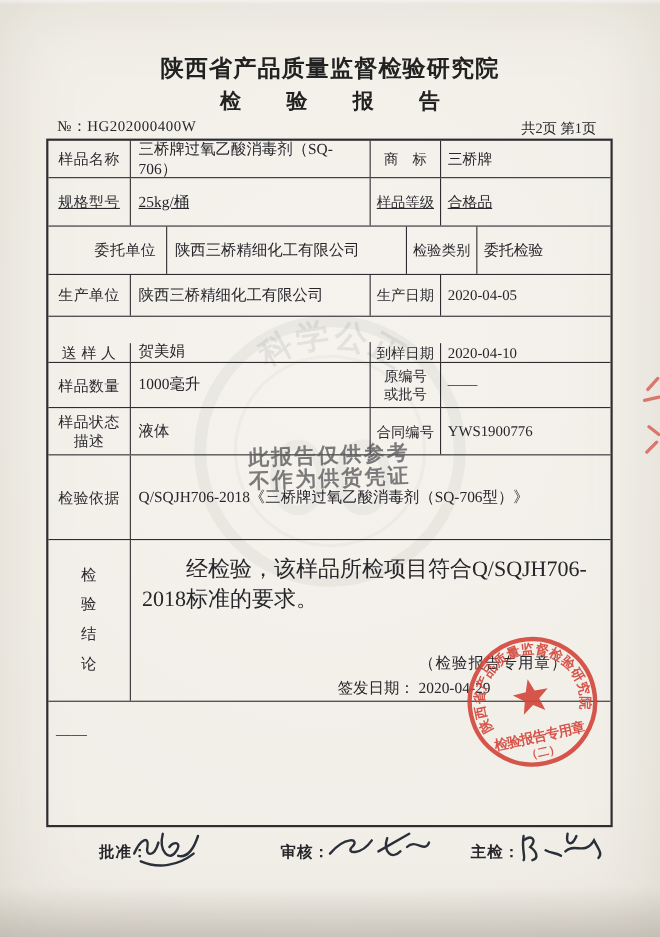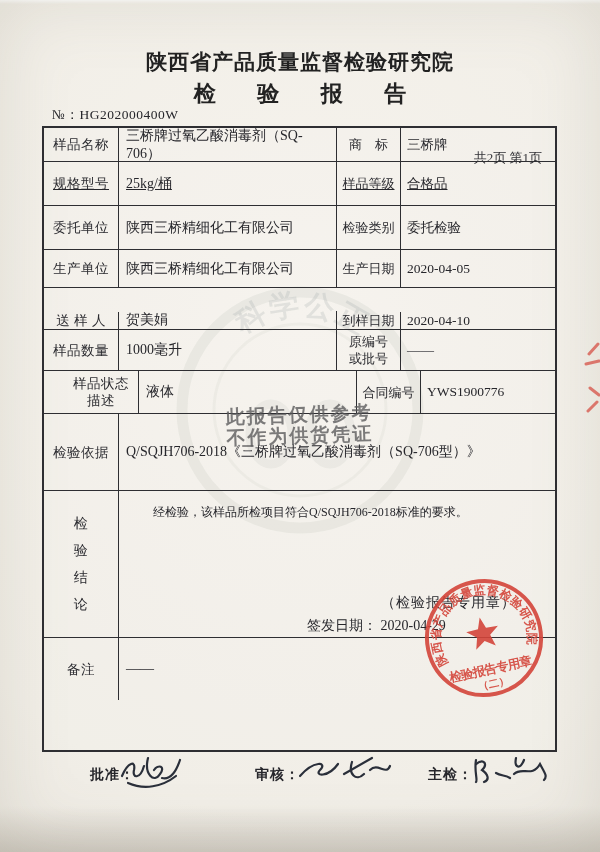--- a/index.html
+++ b/index.html
@@ -21,45 +21,45 @@
   }
   .abs{position:absolute;}
   
   .title{
     left:0;right:0;top:48px;text-align:center;
     font-family:"Liberation Sans","DejaVu Sans",sans-serif;
     font-weight:bold;font-size:21px;letter-spacing:1px;color:#222;
   }
   .subtitle{
     left:0;right:0;top:79px;text-align:center;
-    font-family:Liberation Serif, serif;
-    font-weight:bold;font-size:22px;letter-spacing:18px;text-indent:18px;color:#222;
+    font-family:Liberation Sans, sans-serif;
+    font-weight:bold;font-size:19px;letter-spacing:18px;text-indent:18px;color:#222;
   }
   .meta-left{left:52px;top:106px;font-size:13.5px;letter-spacing:.5px;}
-  .meta-right{right:58px;top:108px;font-size:13px;margin-top:41px;}
+  .meta-right{right:58px;top:108px;font-size:13px;}
   
   .report-table{
     left:42px;top:126px;width:515px;height:626px;
     border:2px solid var(--line);box-sizing:border-box;
     display:flex;flex-direction:column;background:rgba(255,255,255,.06);
   }
   .trow{display:flex;box-sizing:border-box;border-bottom:1px solid var(--line);}
   .trow.last{border-bottom:none;}
   .cell{box-sizing:border-box;display:flex;align-items:center;min-width:0;}
   .lab{flex:0 0 75px;justify-content:center;text-align:center;
        font-size:13.5px;letter-spacing:.5px;white-space:pre-line;line-height:17px;
        border-right:1px solid var(--line);color:#2b2b30;}
   .val{flex:0 0 218px;padding-left:7px;font-size:14px;border-right:1px solid var(--line);}
   .lab2{flex:0 0 64px;justify-content:center;text-align:center;
         font-size:13px;white-space:pre-line;line-height:17px;
         border-right:1px solid var(--line);color:#2b2b30;}
   .val2{flex:1;padding-left:6px;font-size:13.5px;}
   .valwide{flex:1;padding-left:7px;font-size:14px;}
   .conc-cell{flex:1;position:relative;}
-  .conc-text{position:absolute;left:10px;right:10px;top:13px;text-indent:2em;font-size:12px;}
+  .conc-text{position:absolute;left:10px;right:10px;top:13px;text-indent:2em;font-size:20px;}
   .seal-caption{position:absolute;left:262px;top:103px;font-size:14px;letter-spacing:1px;}
   .issue-date{position:absolute;left:188px;top:126px;font-size:14px;}
   .vlabel{width:1.2em;word-break:break-all;line-height:27px;font-size:14px;
           display:inline-block;text-align:center;}
   
   .watermark{
     left:226px;top:404px;transform:rotate(-2deg);
     color:rgba(88,88,90,.78);font-size:19px;font-weight:bold;
     letter-spacing:2px;line-height:21px;white-space:pre-line;text-align:left;
   }
@@ -102,21 +102,21 @@
       <div class="cell val">三桥牌过氧乙酸消毒剂（SQ-706）</div>
       <div class="cell lab2">商　标</div>
       <div class="cell val2">三桥牌</div>
     </div>
     <div class="trow" style="height:44px;text-decoration:underline;">
       <div class="cell lab">规格型号</div>
       <div class="cell val">25kg/桶</div>
       <div class="cell lab2">样品等级</div>
       <div class="cell val2">合格品</div>
     </div>
-    <div class="trow" style="height:44px;">
+    <div class="trow" style="height:44px;padding-left:33px;">
       <div class="cell lab">委托单位</div>
       <div class="cell val">陕西三桥精细化工有限公司</div>
       <div class="cell lab2">检验类别</div>
       <div class="cell val2">委托检验</div>
     </div>
     <div class="trow" style="height:38px;">
       <div class="cell lab">生产单位</div>
       <div class="cell val">陕西三桥精细化工有限公司</div>
       <div class="cell lab2">生产日期</div>
       <div class="cell val2">2020-04-05</div>
@@ -127,21 +127,21 @@
       <div class="cell lab2">到样日期</div>
       <div class="cell val2">2020-04-10</div>
     </div>
     <div class="trow" style="height:41px;">
       <div class="cell lab">样品数量</div>
       <div class="cell val">1000毫升</div>
       <div class="cell lab2">原编号
 或批号</div>
       <div class="cell val2">——</div>
     </div>
-    <div class="trow" style="height:43px;padding-left:20px;">
+    <div class="trow" style="height:43px;">
       <div class="cell lab">样品状态
 描述</div>
       <div class="cell val">液体</div>
       <div class="cell lab2">合同编号</div>
       <div class="cell val2">YWS1900776</div>
     </div>
 
     <div class="trow" style="height:77px;">
       <div class="cell lab">检验依据</div>
       <div class="cell valwide">Q/SQJH706-2018《三桥牌过氧乙酸消毒剂（SQ-706型）》</div>
@@ -152,21 +152,20 @@
         <span class="vlabel">检验结论</span>
       </div>
       <div class="cell conc-cell">
         <div class="conc-text">经检验，该样品所检项目符合Q/SQJH706-2018标准的要求。</div>
         <div class="seal-caption">（检验报告专用章）</div>
         <div class="issue-date">签发日期： 2020-04-29</div>
       </div>
     </div>
 
     <div class="trow last" style="height:62px;">
-      <div class="cell lab">备注</div>
       <div class="cell valwide">——</div>
     </div>
   </div>
 
   <div class="abs watermark">此报告仅供参考
 不作为供货凭证</div>
 
   <svg class="abs stamp" width="140" height="140" viewBox="0 0 140 140">
     <circle cx="70" cy="70" r="57" fill="none" stroke="#d4453a" stroke-width="4"></circle>
     <defs>

